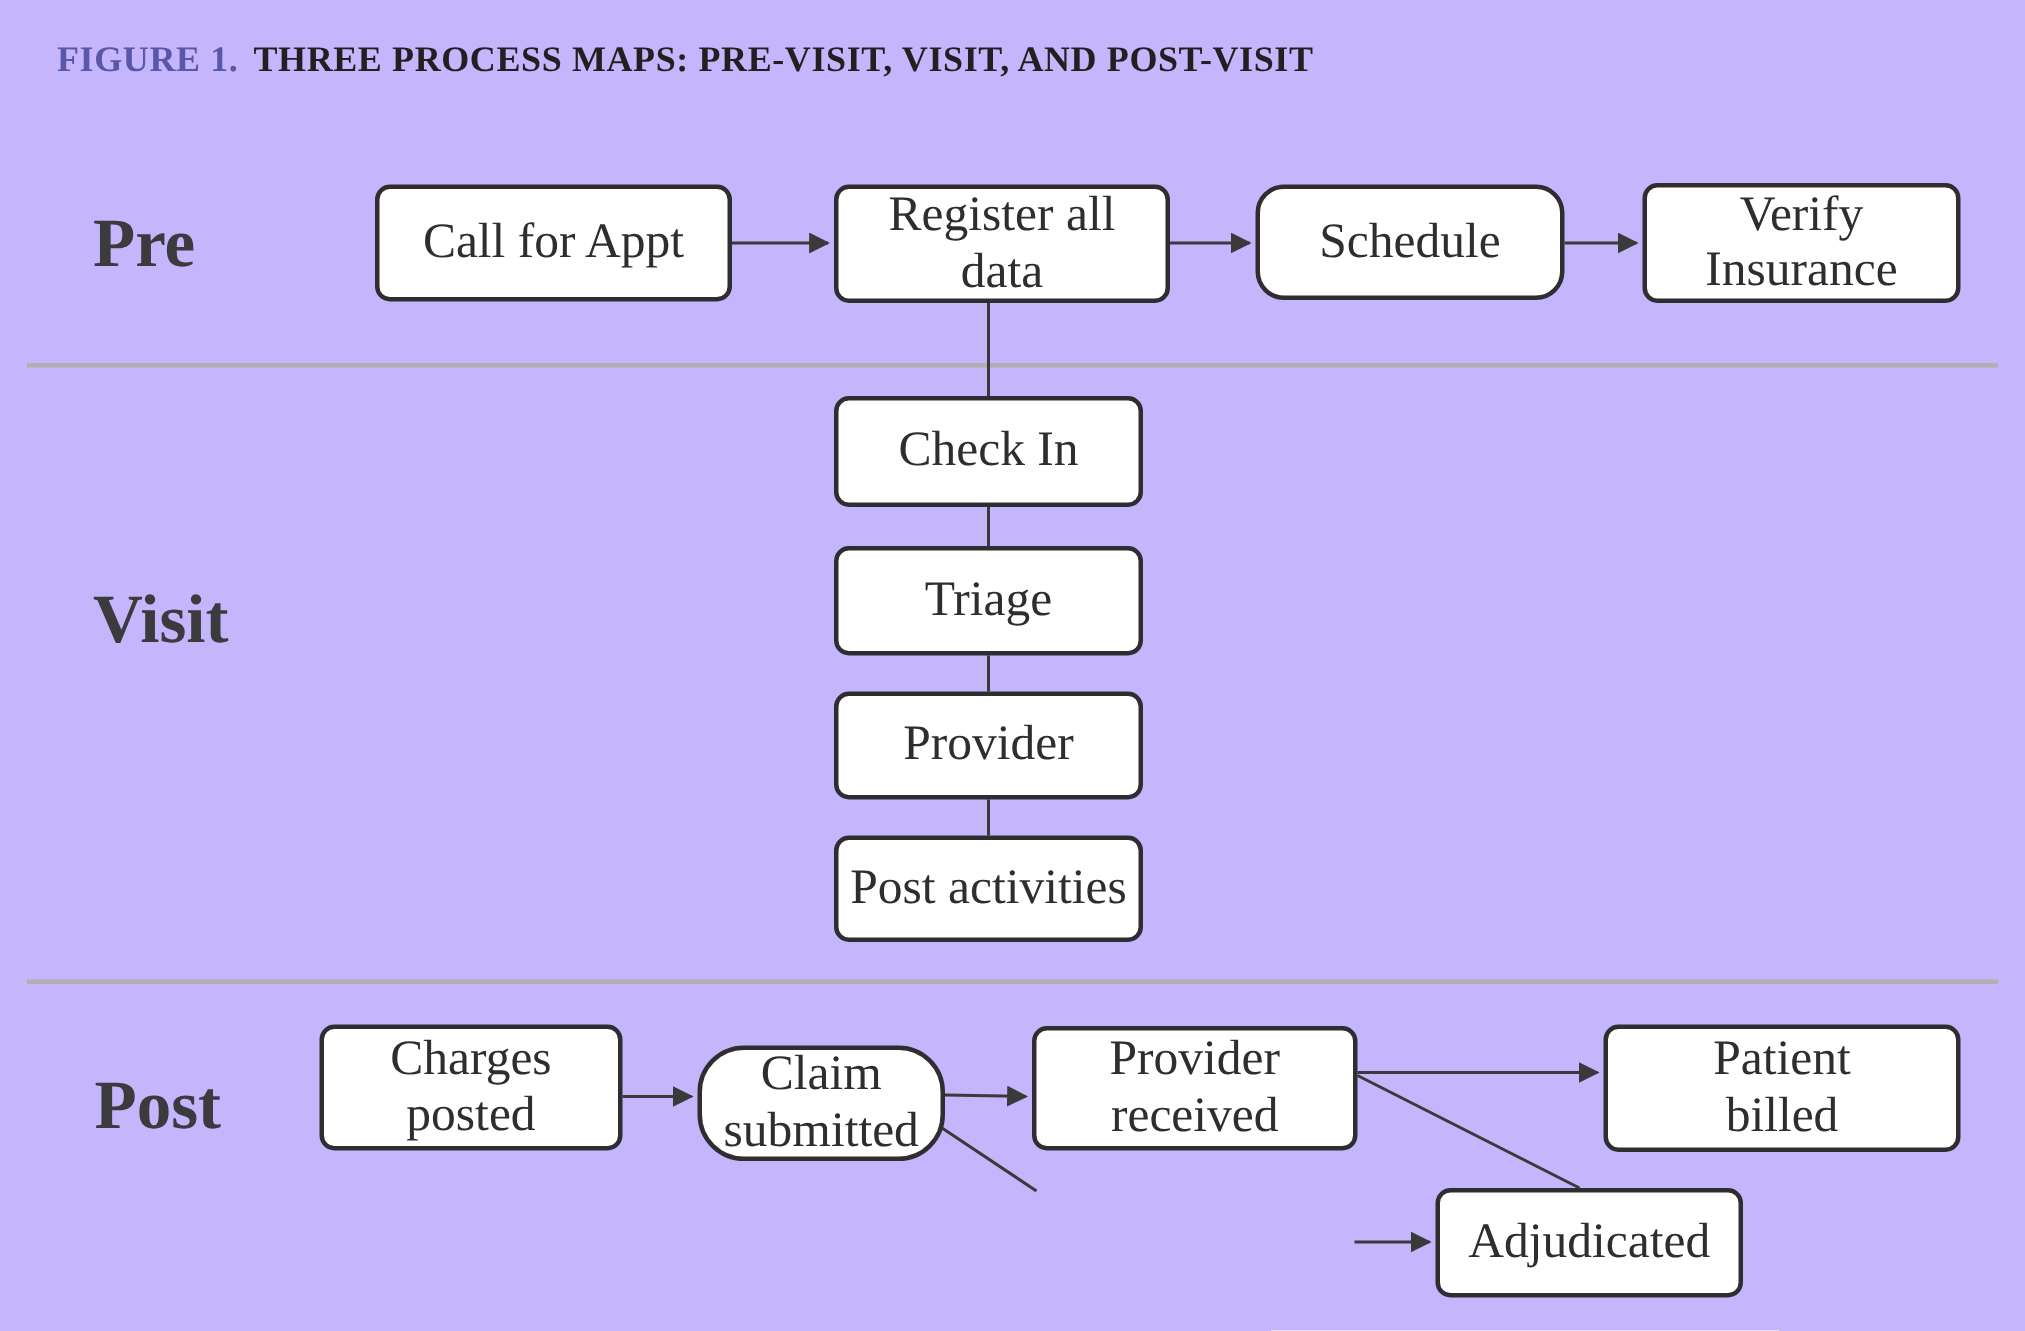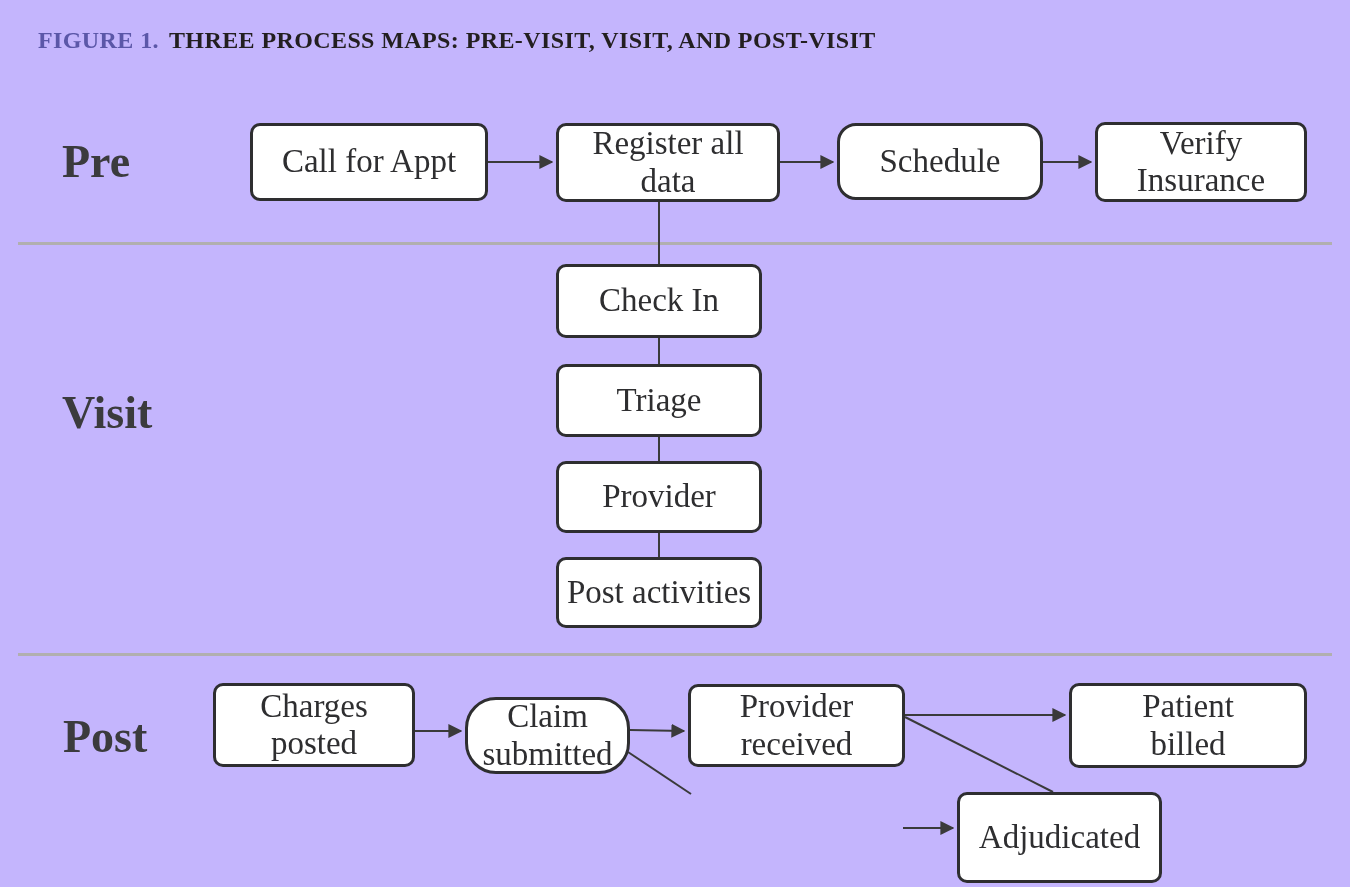--- a/index.html
+++ b/index.html
@@ -124,15 +124,15 @@
   <div class="node" style="left:213px; top:683px; width:202px; height:84px;">Charges
 posted</div>
 
   <div class="node" style="left:556px; top:557px; width:206px; height:71px;">Post activities</div>
   <div class="node" style="left:465px; top:697px; width:165px; height:77px;border-radius:31px;">Claim
 submitted</div>
   <div class="node" style="left:688px; top:684px; width:217px; height:83px;">Provider
 received</div>
   <div class="node" style="left:1069px; top:683px; width:238px; height:85px;">Patient
 billed</div>
-  <div class="node" style="left:957px; top:792px; width:205px; height:91px;">Adjudicated</div>
+  <div class="node" style="left:957px; top:792px; width:205px; height:73px;">Adjudicated</div>
 
 </div>
 
 </body></html>

